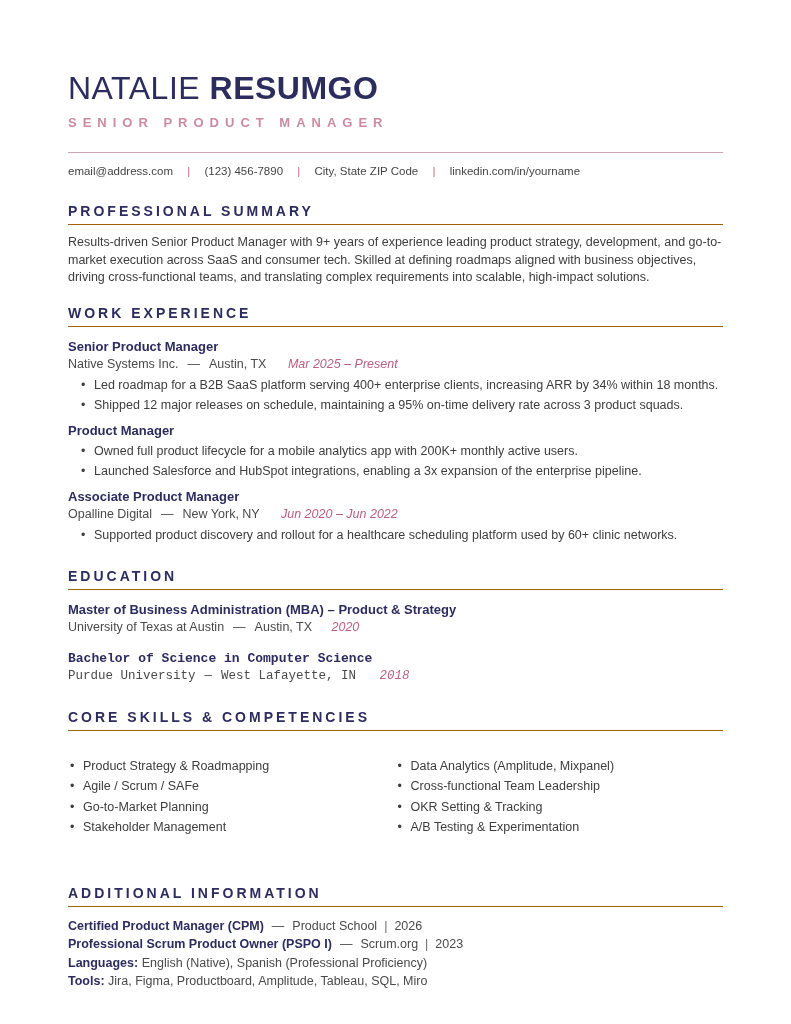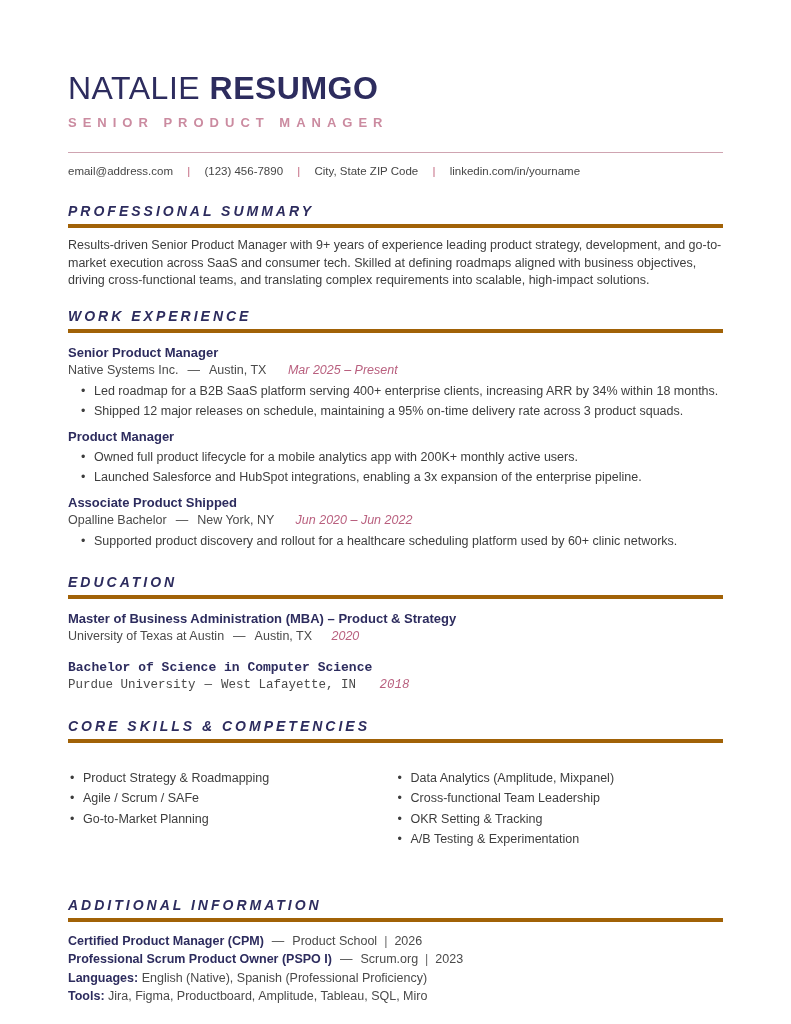--- a/index.html
+++ b/index.html
@@ -17,21 +17,21 @@
   .name { font-size: 32px; line-height: 32px; color: #2d2c5e; font-weight: 400; letter-spacing: 0.5px; white-space: nowrap; }
   .name .last { font-weight: 700; }
   .job-title-line { margin-top: 12px; font-size: 13px; line-height: 13px; font-weight: 700; letter-spacing: 6px; color: #cb8ba0; }
   .header-rule { margin-top: 23px; border: 0; border-top: 1px solid #cfa4b1; height: 0; }
   .contact { margin-top: 11px; font-size: 11.5px; line-height: 14px; color: #454545; }
   .contact .pipe { color: #c2677f; margin: 0 11px; }
 
   
   .section-heading {
     font-size: 14px; line-height: 14px; font-weight: 700; letter-spacing: 3px;
-    color: #2d2c5e; padding-bottom: 6px; border-bottom: 4px solid #a16207; font-style: italic;
+    color: #2d2c5e; padding-bottom: 6px; border-bottom: 1px solid #a16207;
   }
   .section { margin-top: 26px; }
   .section.experience { margin-top: 19px; }
   .section.additional { margin-top: 46px; }
 
   .summary-text { margin-top: 9px; font-size: 12.5px; line-height: 17.5px; color: #3d3d3d; }
 
   
   .job { margin-top: 12px; }
   .job + .job { margin-top: 10px; }
@@ -109,23 +109,23 @@
 
     <div class="job">
       <div class="job-name">Product Manager</div>
       <ul class="bullets">
         <li>Owned full product lifecycle for a mobile analytics app with 200K+ monthly active users.</li>
         <li>Launched Salesforce and HubSpot integrations, enabling a 3x expansion of the enterprise pipeline.</li>
       </ul>
     </div>
 
     <div class="job">
-      <div class="job-name">Associate Product Shipped</div>
+      <div class="job-name">Associate Product Manager</div>
       <div class="job-meta">
-        <span>Opalline Bachelor</span><span class="dash">—</span><span>New York, NY</span>
+        <span>Opalline Digital</span><span class="dash">—</span><span>New York, NY</span>
         <span class="dates">Jun 2020 – Jun 2022</span>
       </div>
       <ul class="bullets">
         <li>Supported product discovery and rollout for a healthcare scheduling platform used by 60+ clinic networks.</li>
       </ul>
     </div>
   </div>
 
   <div class="section">
     <div class="section-heading">EDUCATION</div>
@@ -148,20 +148,21 @@
   </div>
 
   <div class="section">
     <div class="section-heading">CORE SKILLS &amp; COMPETENCIES</div>
     <div class="skills-cols">
       <div class="skills-col">
         <ul>
           <li>Product Strategy &amp; Roadmapping</li>
           <li>Agile / Scrum / SAFe</li>
           <li>Go-to-Market Planning</li>
+          <li>Stakeholder Management</li>
         </ul>
       </div>
       <div class="skills-col">
         <ul>
           <li>Data Analytics (Amplitude, Mixpanel)</li>
           <li>Cross-functional Team Leadership</li>
           <li>OKR Setting &amp; Tracking</li>
           <li>A/B Testing &amp; Experimentation</li>
         </ul>
       </div>

